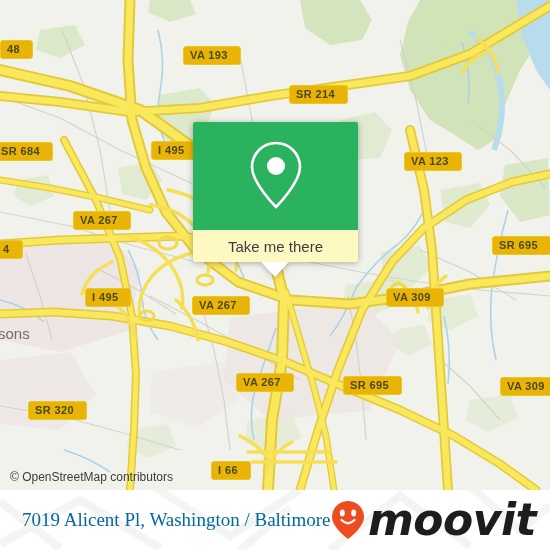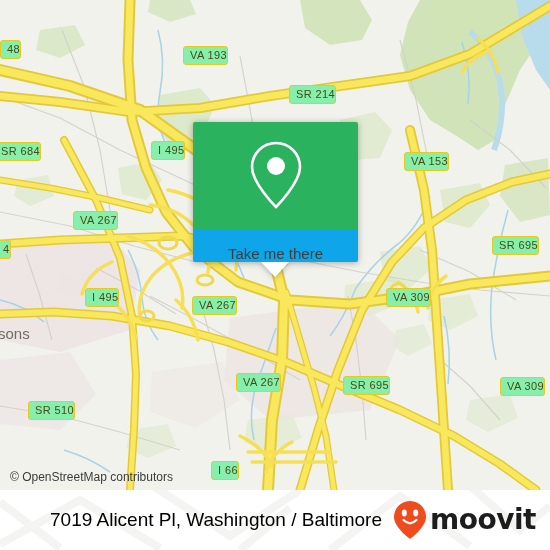--- a/index.html
+++ b/index.html
@@ -21,28 +21,28 @@
     left: 0; top: 0;
     width: 550px; height: 490px;
     background: #f2f2ec;
     overflow: hidden;
   }
   #map-svg { position: absolute; left: 0; top: 0; }
 
   
   .shield {
     position: absolute;
-    background: #86efac;
+    background: #eab308;
     border: 1.5px solid #e8c91d;
     border-radius: 3px;
     color: #4a4a14;
     font-size: 11px;
-    font-weight: normal;
+    font-weight: bold;
     letter-spacing: .4px;
-    padding: 2px 0 3px 6px;
+    padding: 2px 12px 3px 6px;
     white-space: nowrap;
     line-height: 12px;
     font-family: "Liberation Sans", sans-serif;
   }
 
   .place-label {
     position: absolute;
     color: #6e6e66;
     font-size: 15px;
     white-space: nowrap;
@@ -59,24 +59,24 @@
   #popup-head {
     height: 108px;
     background: #2bb25f;
     border-radius: 2px 2px 0 0;
     display: flex;
     align-items: center;
     justify-content: center;
   }
   #popup-body {
     height: 32px;
-    background: #0ea5e9;
+    background: #fef9c3;
     border-radius: 0 0 2px 2px;
     display: flex;
-    align-items: flex-end;
+    align-items: center;
     justify-content: center;
   }
   #popup-label {
     color: #3d3d3d;
     font-size: 15px;
     font-family: "Liberation Sans", sans-serif;
   }
   #popup-tail {
     position: absolute;
     left: 68px; top: 140px;
@@ -104,39 +104,39 @@
     background: #ffffff;
     display: flex;
     align-items: center;
     justify-content: space-between;
     padding: 0 14px 0 22px;
     overflow: hidden;
   }
   #footer-bg { position: absolute; left:0; top:0; }
   #footer-title {
     position: relative;
-    color: #000000;
+    color: #0369a1;
     font-size: 19px;
     white-space: nowrap;
-    font-family: Liberation Sans, sans-serif;
-    margin-left: 28px;
+    font-family: Liberation Serif, serif;
   }
   #brand {
     position: relative;
     display: flex;
     align-items: center;
     gap: 3px;
   }
   #brand-text {
     color: #1d1d1d;
-    font-size: 28px;
+    font-size: 44px;
     font-weight: bold;
     letter-spacing: -0.5px;
     line-height: 34px;
     font-family: "DejaVu Sans", sans-serif;
+    font-style: italic;
   }
 </style>
 </head>
 <body>
 
 <div id="app">
 
   <div id="map">
     <svg id="map-svg" width="550" height="490" viewBox="0 0 550 490">
 
@@ -274,31 +274,31 @@
         <ellipse cx="147" cy="316" rx="7" ry="5"></ellipse>
         <ellipse cx="398" cy="289" rx="7" ry="5"></ellipse>
       </g>
     </svg>
 
     <div class="shield" style="left:0px;  top:40px;">48</div>
     <div class="shield" style="left:183px;top:46px;text-align:right;">VA 193</div>
     <div class="shield" style="left:289px;top:85px;">SR 214</div>
     <div class="shield" style="left:-6px; top:142px;">SR 684</div>
     <div class="shield" style="left:151px;top:141px;">I 495</div>
-    <div class="shield" style="left:404px;top:152px;">VA 153</div>
+    <div class="shield" style="left:404px;top:152px;">VA 123</div>
     <div class="shield" style="left:73px; top:211px;">VA 267</div>
     <div class="shield" style="left:-4px; top:240px;">4</div>
     <div class="shield" style="left:492px;top:236px;">SR 695</div>
     <div class="shield" style="left:85px; top:288px;">I 495</div>
     <div class="shield" style="left:192px;top:296px;">VA 267</div>
     <div class="shield" style="left:386px;top:288px;">VA 309</div>
     <div class="shield" style="left:236px;top:373px;">VA 267</div>
     <div class="shield" style="left:343px;top:376px;">SR 695</div>
     <div class="shield" style="left:500px;top:377px;">VA 309</div>
-    <div class="shield" style="left:28px; top:401px;">SR 510</div>
+    <div class="shield" style="left:28px; top:401px;">SR 320</div>
     <div class="shield" style="left:211px;top:461px;">I 66</div>
 
     <div class="place-label" style="left:-2px;top:325px;">sons</div>
 
     <div id="popup">
       <div id="popup-head">
         <svg width="60" height="74" viewBox="0 0 60 74">
           <path d="M30 4 C16.7 4 6 14.7 6 28 C6 44 30 68 30 68 C30 68 54 44 54 28 C54 14.7 43.3 4 30 4 Z" fill="none" stroke="#ffffff" stroke-width="2.6"></path>
           <circle cx="30" cy="27" r="9" fill="#ffffff"></circle>
         </svg>

